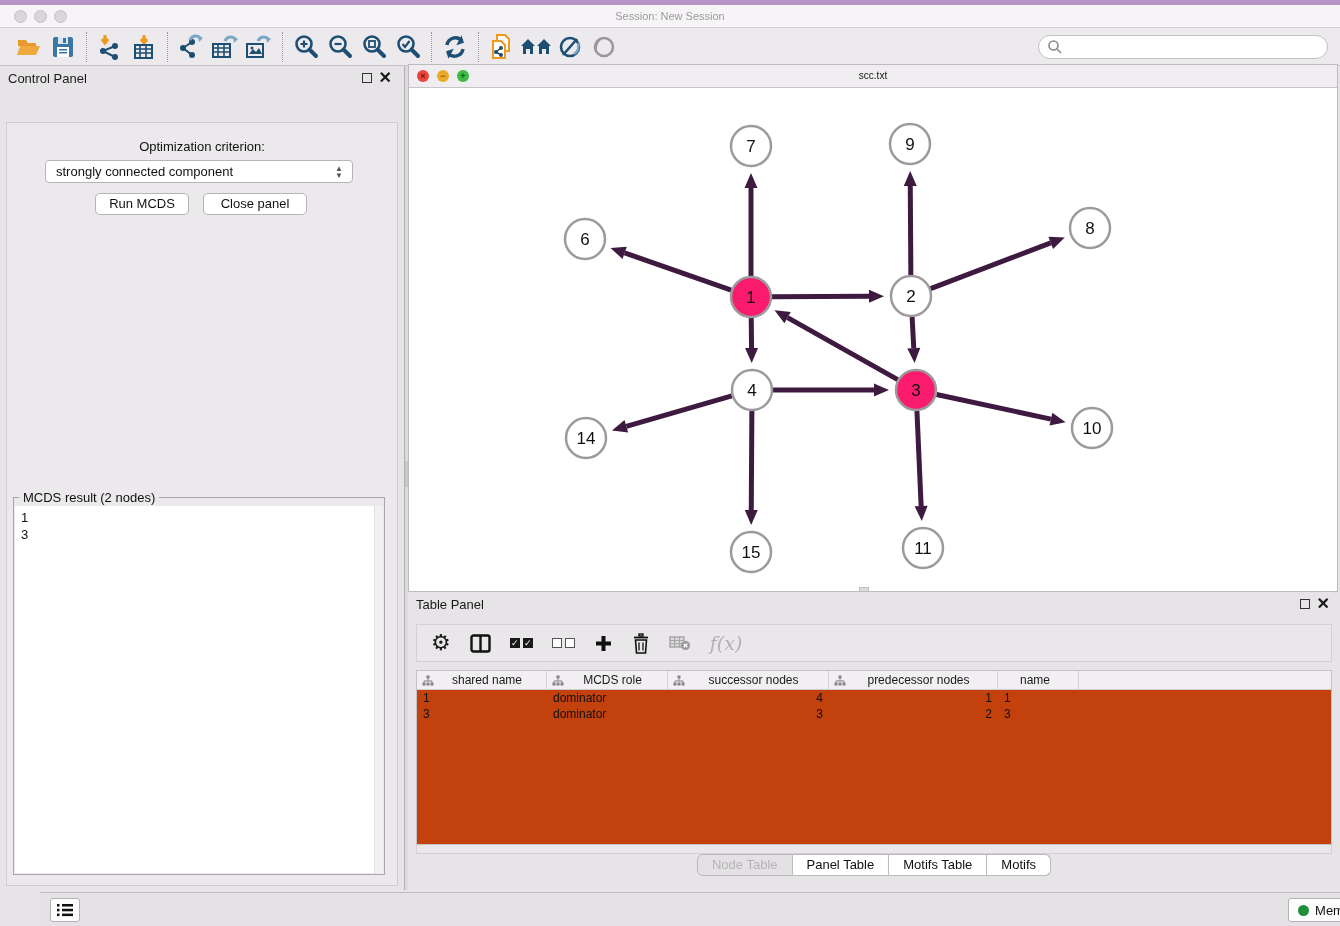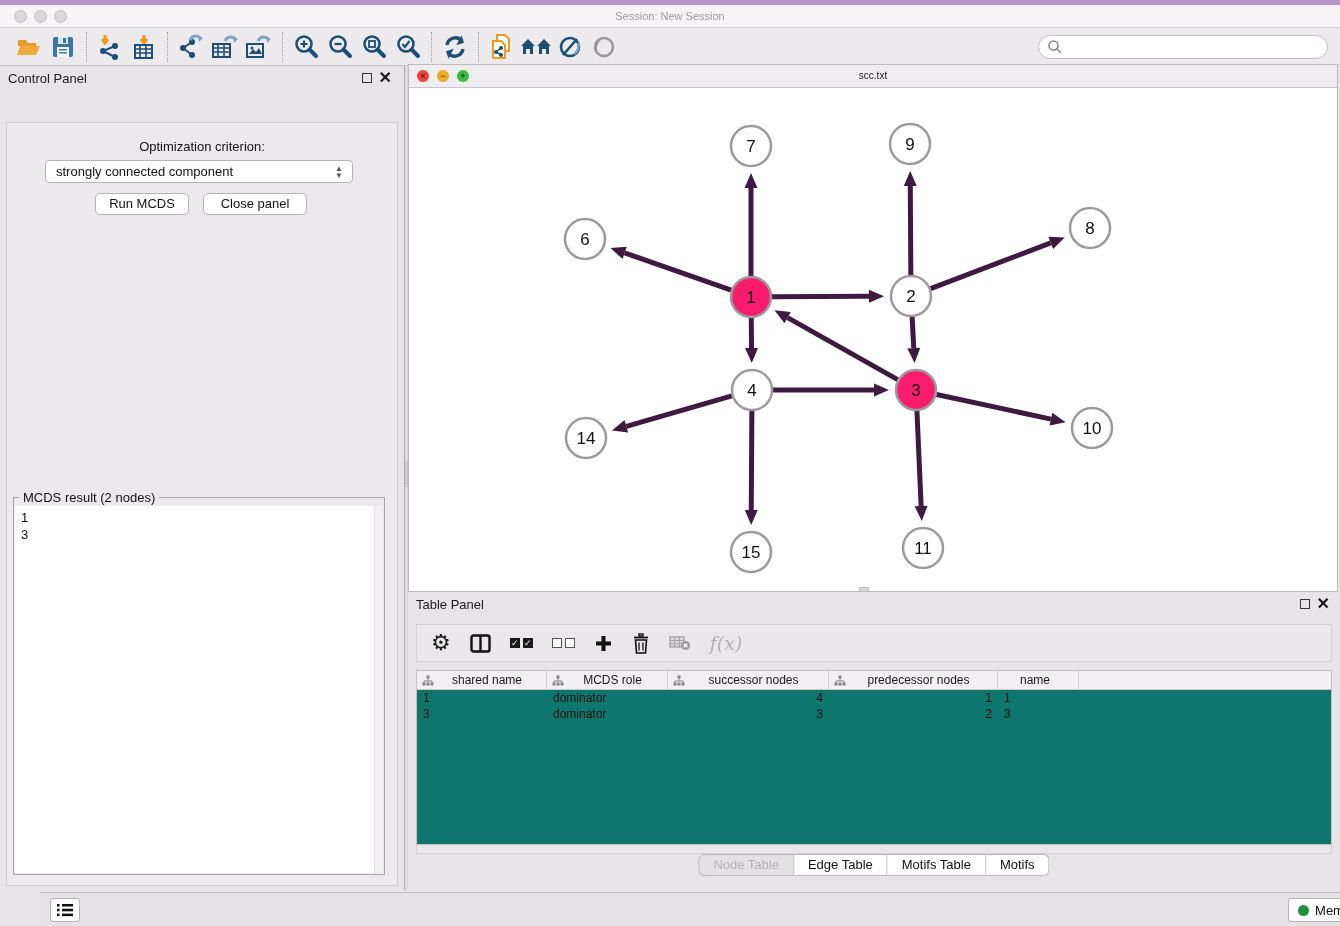--- a/index.html
+++ b/index.html
@@ -59,21 +59,21 @@
 
   
   #table-panel { left:408px; top:592px; width:932px; height:300px; }
   #tp-toolbar { position:absolute; left:8px; right:8px; top:32px; height:38px; background:#e9e7e9; border:1px solid #d2d0d2; display:flex; align-items:center; padding-left:14px; }
   .tp-icon { display:flex; align-items:center; justify-content:center; margin-right:19px; }
   .cbx-pair { display:flex; gap:3px; }
   .cbx { width:10px; height:10px; }
   .cbx.checked { background:#1a1a1a; color:#fff; font-size:9px; line-height:10px; text-align:center; }
   .cbx.unchecked { background:#fff; border:1.5px solid #555; }
   .fx-glyph { font-family:"DejaVu Serif", serif; font-style:italic; font-size:19px; color:#b2b0b2; }
-  #tp-table { position:absolute; left:8px; right:8px; top:78px; height:175px; background:#0f766e; border:1px solid #c4c2c4; }
+  #tp-table { position:absolute; left:8px; right:8px; top:78px; height:175px; background:#c2410c; border:1px solid #c4c2c4; }
   #tp-head { display:flex; height:19px; background:#f1eff1; border-bottom:1px solid #cccacc; }
   .th { display:flex; align-items:center; border-right:1px solid #d4d2d4; font-size:12px; color:#1a1a1a; position:relative; }
   .th .th-label { flex:1; text-align:center; padding-right:6px; }
   .th-icon { margin-left:5px; flex:0 0 12px; }
   .tr { display:flex; height:16px; font-size:12px; color:#111; }
   .td { padding:0 6px; line-height:16px; white-space:nowrap; overflow:hidden; }
   .ta-r { text-align:right; }
   #tp-tabs { position:absolute; top:262px; left:50%; transform:translateX(-50%); display:flex; }
   #tp-footer-strip { position:absolute; left:8px; right:8px; top:253px; height:9px; background:#e9e7e9; border:1px solid #d2d0d2; border-top:none; }
 
@@ -433,21 +433,21 @@
       <div class="td" style="width:130px">3</div>
       <div class="td" style="width:121px">dominator</div>
       <div class="td ta-r" style="width:161px">3</div>
       <div class="td ta-r" style="width:169px">2</div>
       <div class="td" style="width:81px">3</div>
     </div>
   </div>
   <div id="tp-footer-strip"></div>
   <div id="tp-tabs">
     <span class="seg-tab selected">Node Table</span>
-    <span class="seg-tab">Edge Table</span>
+    <span class="seg-tab">Panel Table</span>
     <span class="seg-tab">Motifs Table</span>
     <span class="seg-tab">Motifs</span>
   </div>
 </div>
 
 <div id="status-bar" class="abs">
   <div id="list-btn">
     <svg width="18" height="14">
         <rect x="1" y="1" width="2.5" height="2.5" fill="#111"></rect>
         <rect x="6" y="1" width="11" height="2.5" fill="#111"></rect>

